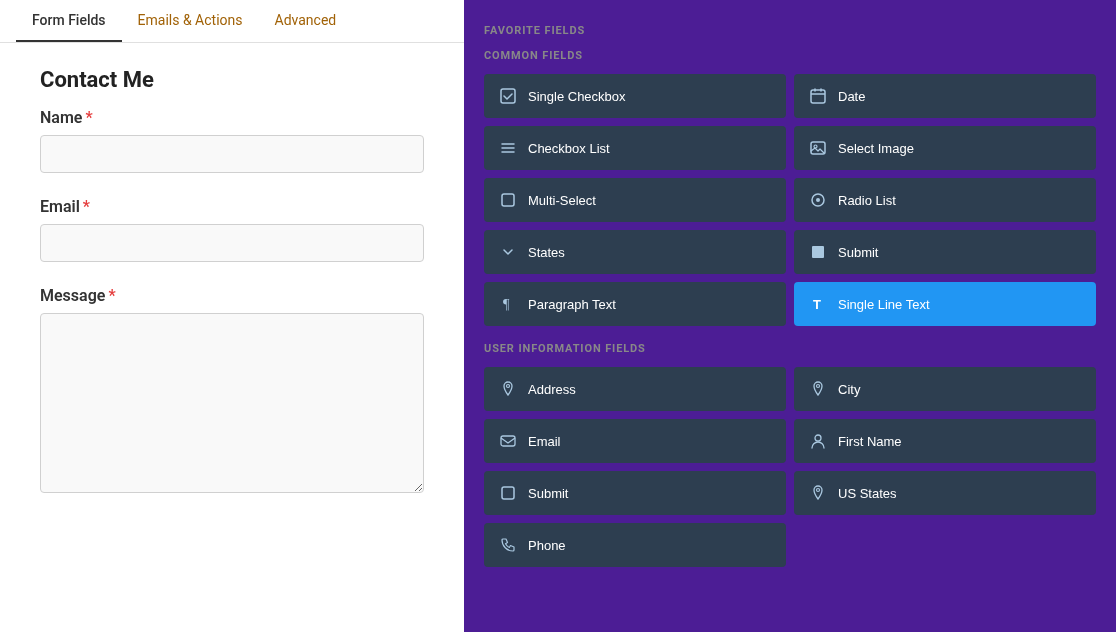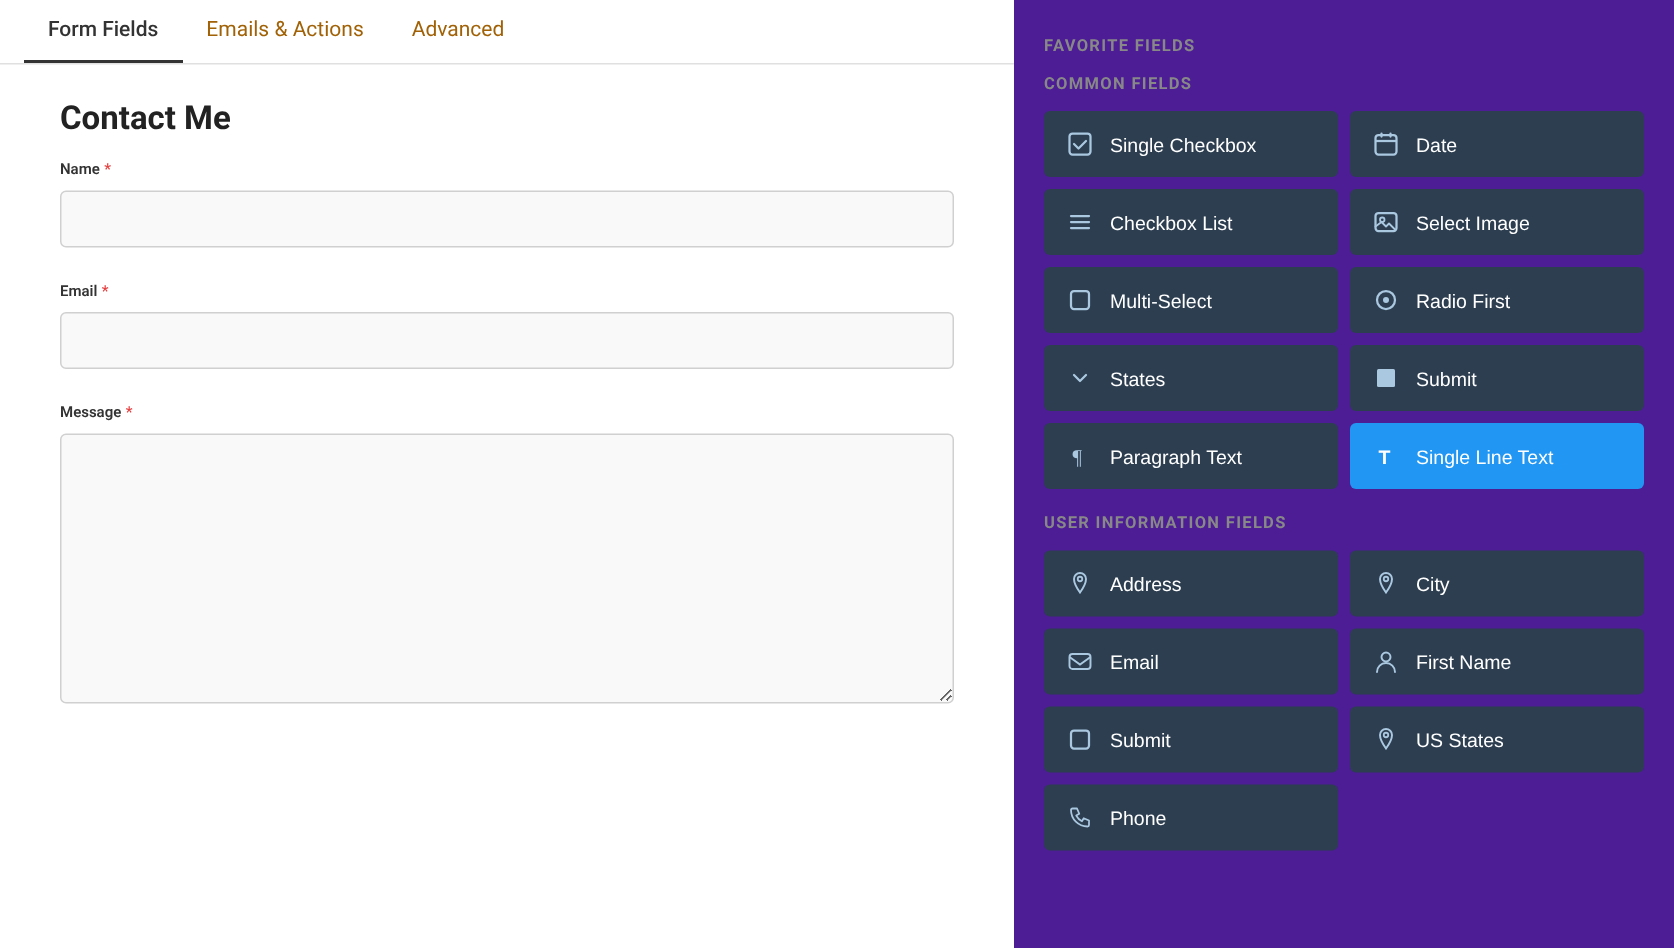--- a/index.html
+++ b/index.html
@@ -7,21 +7,21 @@
       font-family: -apple-system, BlinkMacSystemFont, 'Segoe UI', Roboto, sans-serif;
       background: #f0f0f0;
       display: flex;
       width: 1116px;
       height: 632px;
       overflow: hidden;
     }
 
     
     .left-panel {
-      width: 676px;
+      width: 464px;
       background: #fff;
       display: flex;
       flex-direction: column;
       height: 100%;
     }
 
     .tabs {
       display: flex;
       border-bottom: 1px solid #e0e0e0;
       padding: 0 16px;
@@ -54,21 +54,21 @@
       color: #222;
       margin-bottom: 16px;
     }
 
     .field-group {
       margin-bottom: 24px;
     }
 
     .field-label {
       display: block;
-      font-size: 10px;
+      font-size: 16px;
       font-weight: 600;
       color: #333;
       margin-bottom: 8px;
     }
 
     .required-star {
       color: #e53e3e;
       margin-left: 3px;
     }
 
@@ -257,21 +257,21 @@
         <span class="btn-label">Multi-Select</span>
       </button>
 
       <button class="field-btn">
         <span class="btn-icon">
           <svg width="16" height="16" viewBox="0 0 16 16" fill="none">
               <circle cx="8" cy="8" r="6" stroke="#aac8e0" stroke-width="1.5"></circle>
               <circle cx="8" cy="8" r="2" fill="#aac8e0"></circle>
             </svg>
         </span>
-        <span class="btn-label">Radio First</span>
+        <span class="btn-label">Radio List</span>
       </button>
 
       <button class="field-btn">
         <span class="btn-icon">
           <svg width="16" height="16" viewBox="0 0 16 16" fill="none">
               <path d="M4 6l4 4 4-4" stroke="#aac8e0" stroke-width="1.5" stroke-linecap="round" stroke-linejoin="round"></path>
             </svg>
         </span>
         <span class="btn-label">States</span>
       </button>

